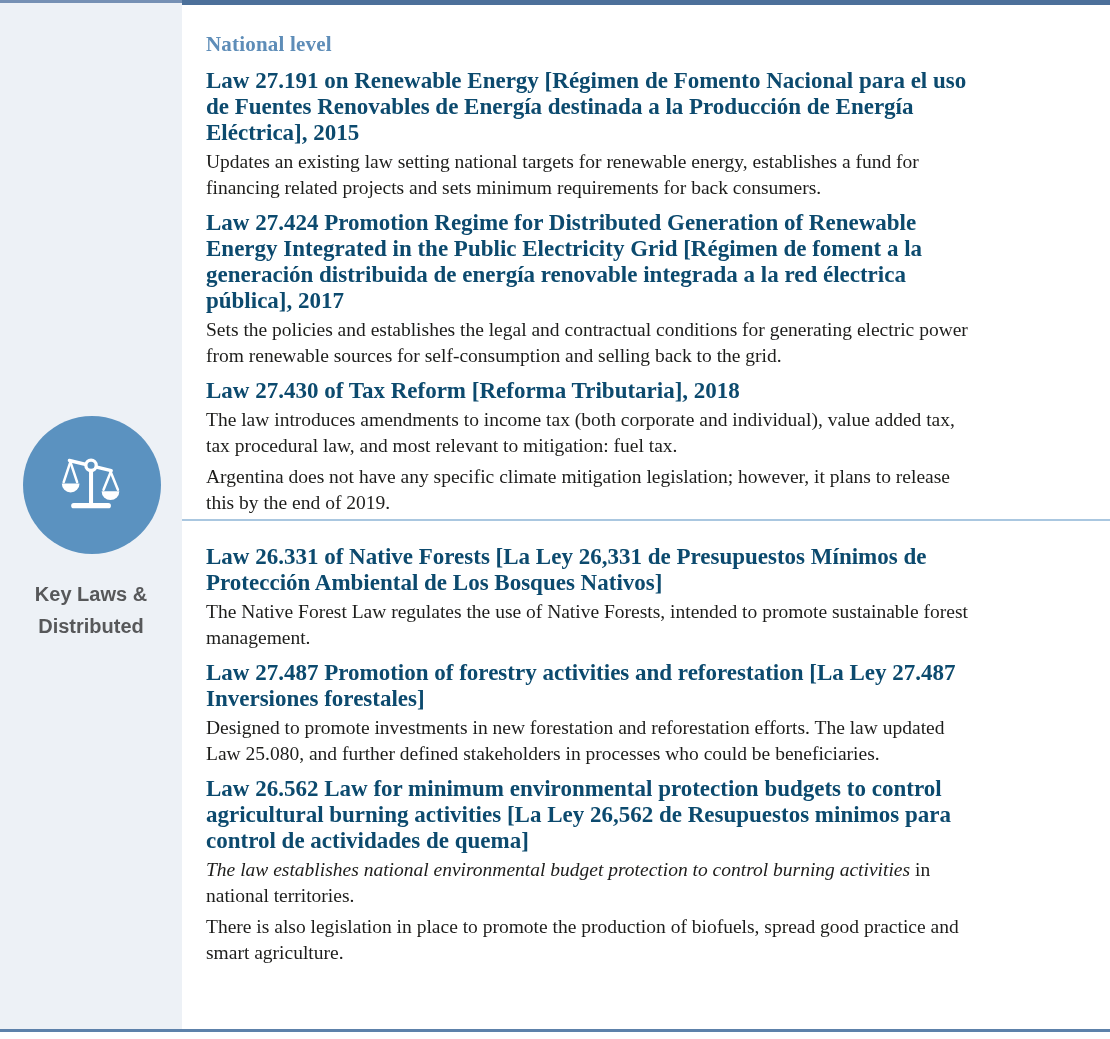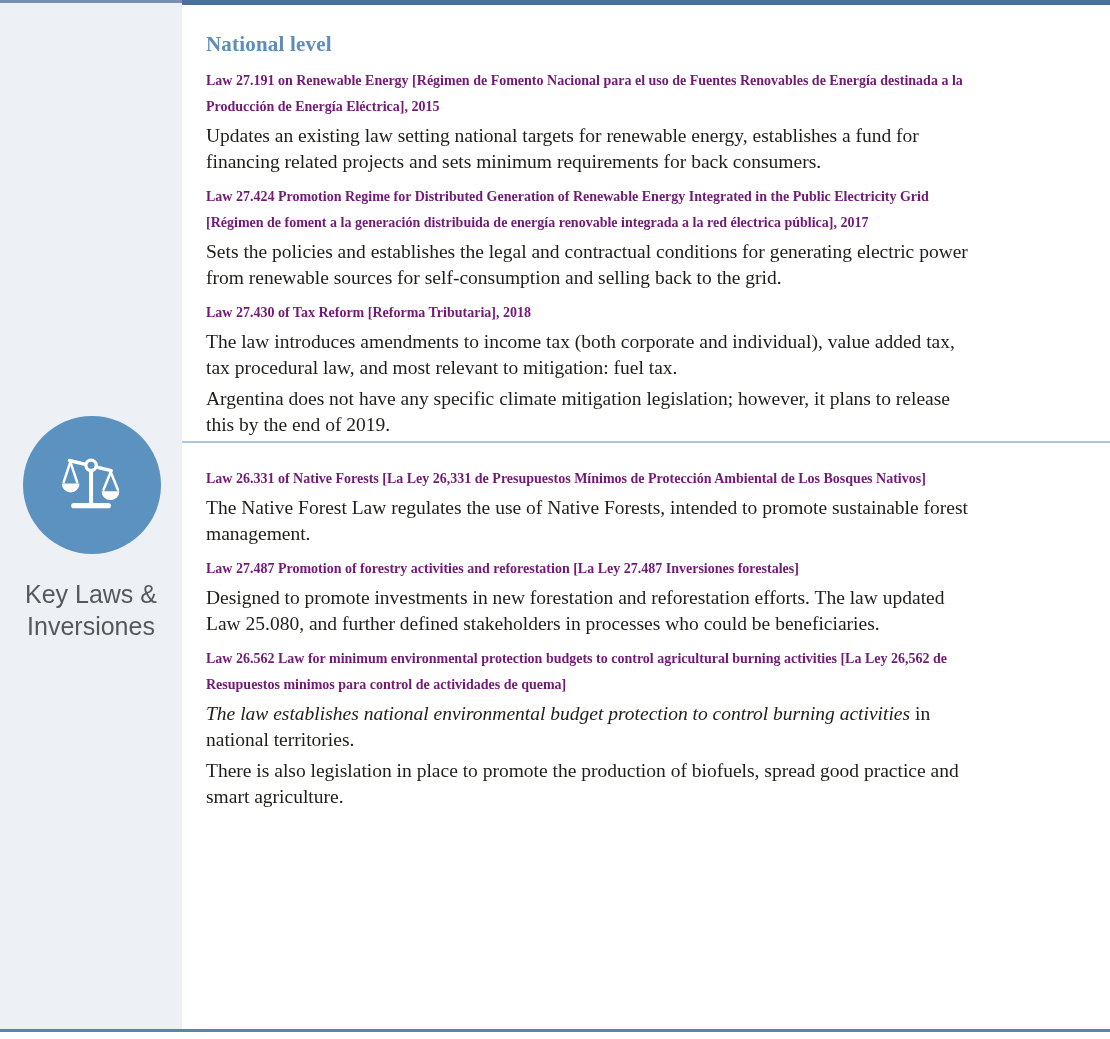--- a/index.html
+++ b/index.html
@@ -23,21 +23,21 @@
   }
   .icon-circle{
     position:absolute;left:23px;top:416px;
     width:138px;height:138px;border-radius:50%;
     background:#5b92c0;
     display:flex;align-items:center;justify-content:center;
   }
   .sidebar-label{
     position:absolute;left:0;top:578px;width:182px;
     text-align:center;
-    font-size:25px;font-weight:normal;line-height:32px;
+    font-size:20px;font-weight:bold;line-height:32px;
     color:#57585a;
   }
   
   .content{
     position:absolute;left:182px;top:12px;
     width:808px;height:1030px;
     background:#ffffff;
     box-sizing:border-box;
     font-family:Liberation Serif, serif;
   }
@@ -52,21 +52,21 @@
   .section-divider{
     height:2px;background:#aac7e0;margin:0;border:0;
     width:928px;
   }
   .section-header{
     font-size:21px;font-weight:bold;color:#5e8db8;
     margin:6px 0 4px 0;line-height:27px;
     letter-spacing:0.2px;
   }
   .law-title{
-    font-size:14px;font-weight:bold;color:#701a75;
+    font-size:23px;font-weight:bold;color:#0c4a6e;
     line-height:26px;margin:10px 0 3px 0;
   }
   .law-desc{
     font-size:19.5px;color:#1d1d1b;
     line-height:25.5px;margin:0 0 0 0;
   }
   .note{
     font-size:19.5px;color:#1d1d1b;
     line-height:25.5px;margin:6px 0 4px 0;
   }
@@ -101,21 +101,21 @@
 
         <circle cx="49" cy="29.5" r="5.4" fill="#5b92c0" stroke="#ffffff" stroke-width="3.4"></circle>
 
         <path d="M18.5 48.5 h18.5 a9.25 9.25 0 0 1 -18.5 0 z" fill="#ffffff" stroke="none"></path>
 
         <path d="M60 56.5 h18.5 a9.25 9.25 0 0 1 -18.5 0 z" fill="#ffffff" stroke="none"></path>
       </svg>
     </div>
     <div class="sidebar-label">
       <div>Key Laws &amp;</div>
-      <div>Inversiones</div>
+      <div>Distributed</div>
     </div>
   </aside>
   <div class="sidebar-topline"></div>
 
   <main class="content">
 
     <section class="section">
       <h2 class="section-header">National level</h2>
 
       <article>

